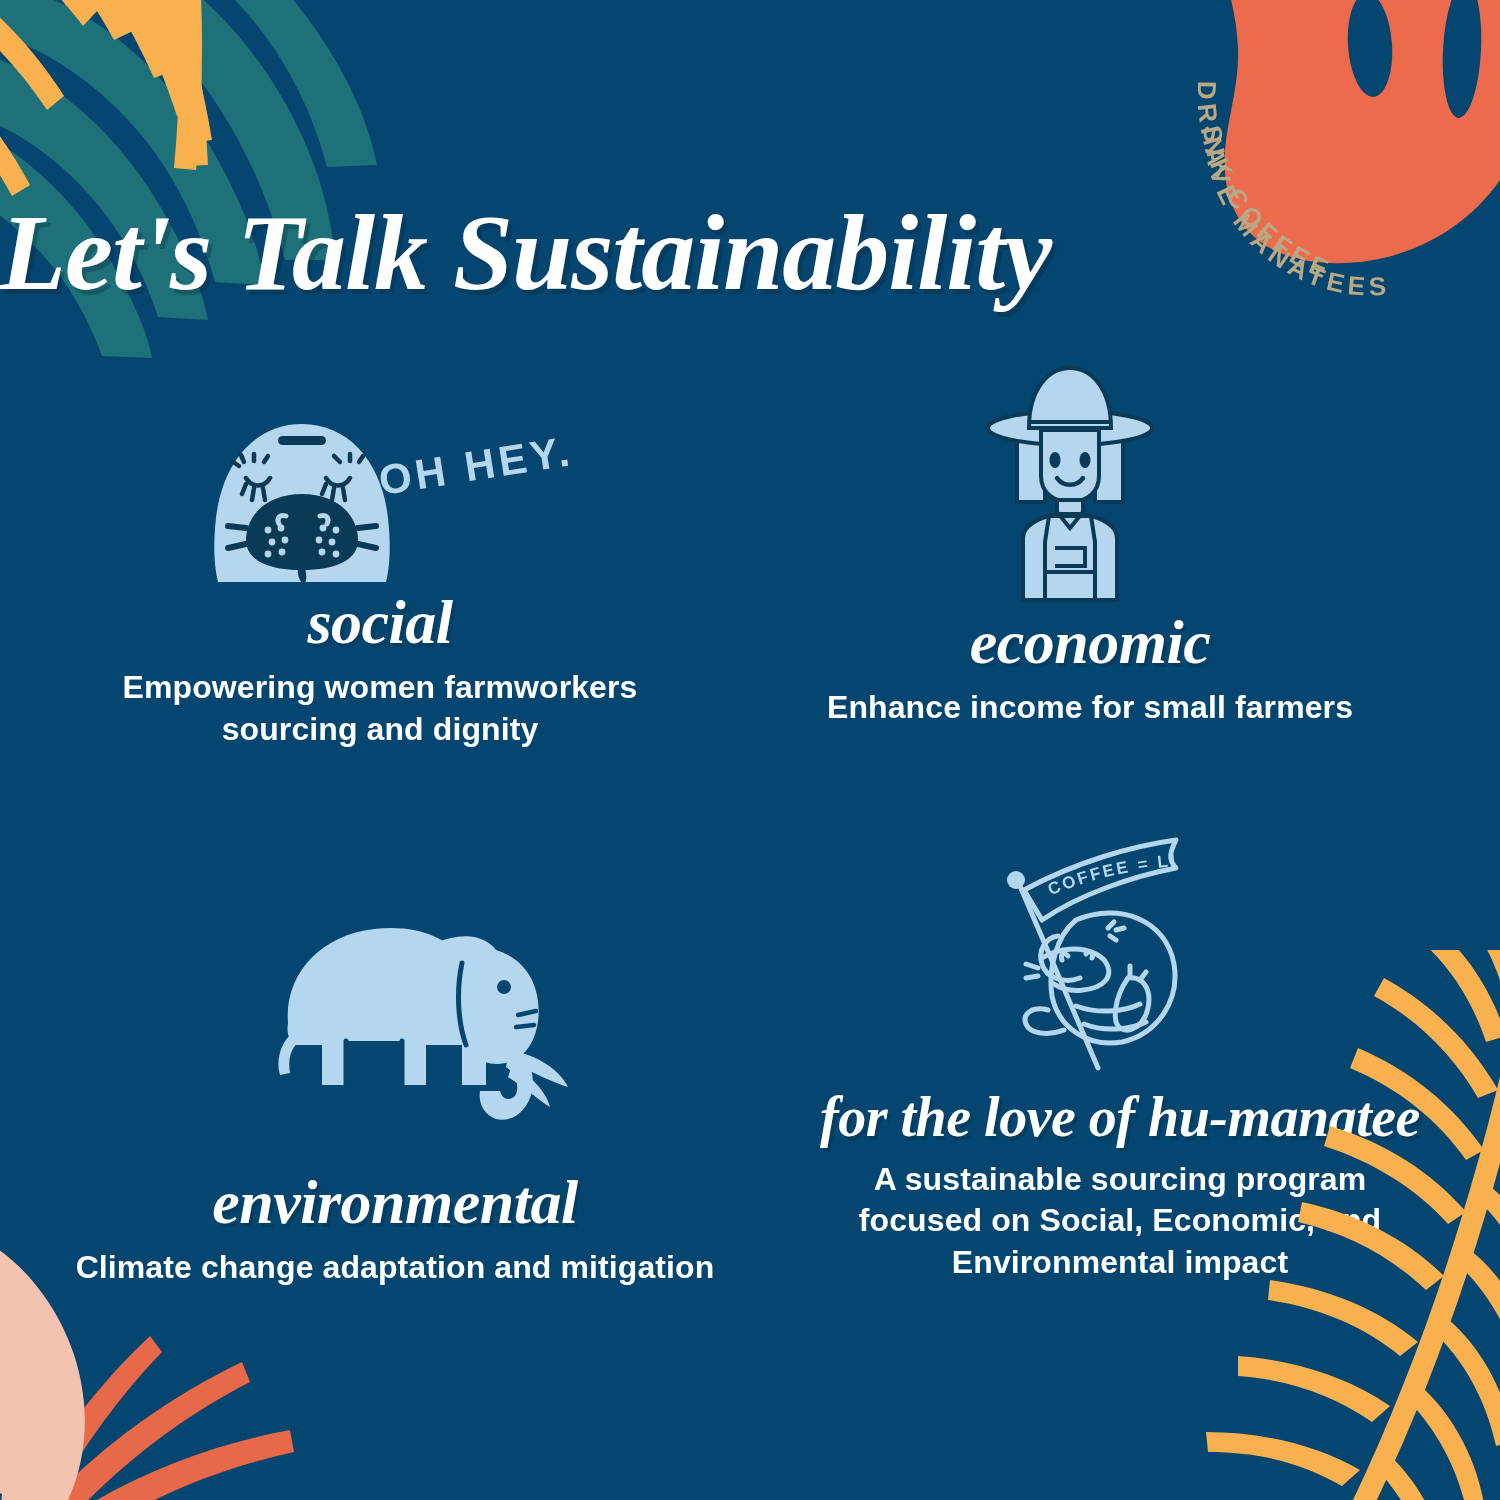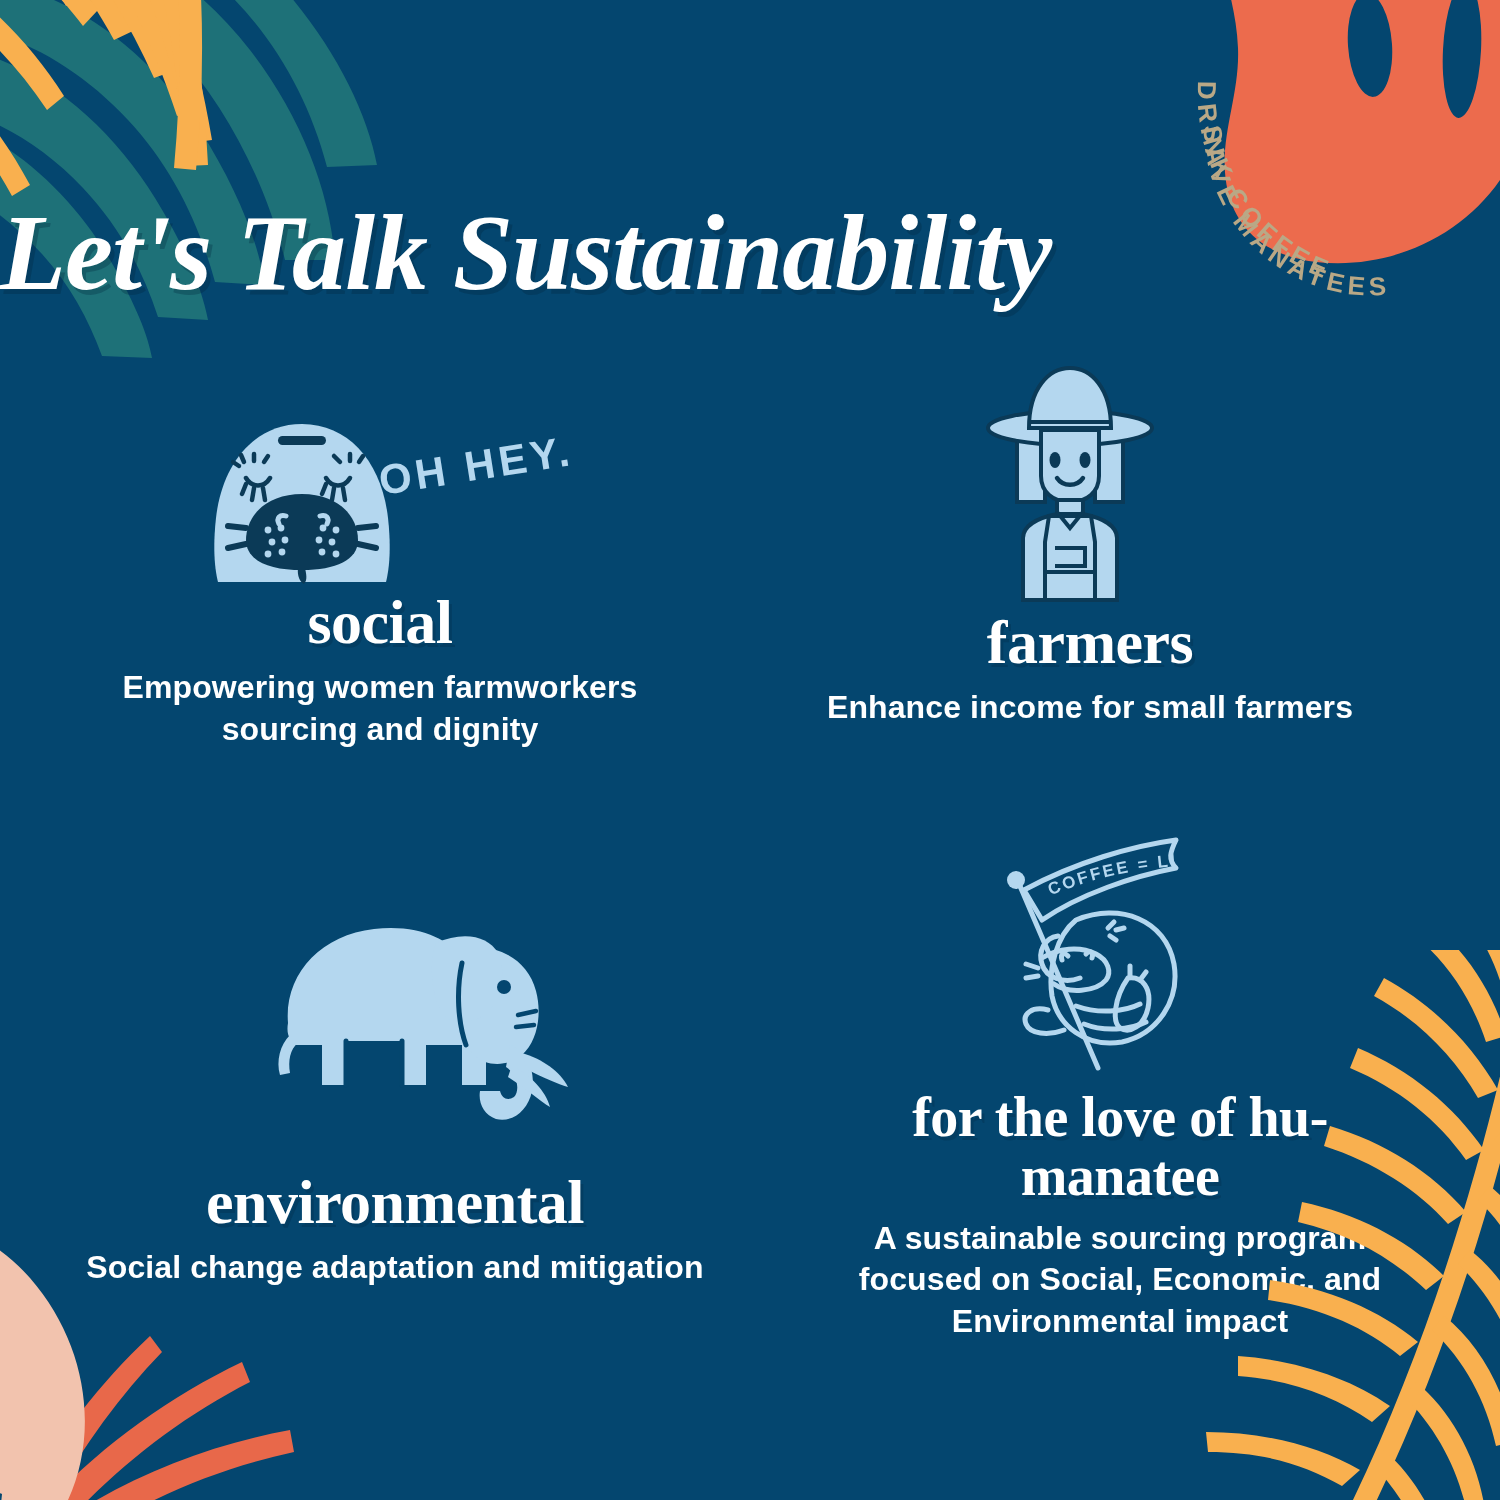--- a/index.html
+++ b/index.html
@@ -66,20 +66,21 @@
     text-align: center;
     color: #ffffff;
   }
   .pillar .art {
     display: flex;
     align-items: flex-end;
     justify-content: center;
   }
   .heading {
     font-family: "Liberation Serif", serif;
+    font-style: italic;
     font-weight: bold;
     font-size: 62px;
     line-height: 1.05;
     letter-spacing: -0.5px;
     color: #ffffff;
     text-shadow: 3px 4px 0 rgba(2,40,64,0.28);
   }
   .body-copy {
     font-family: "Liberation Sans", sans-serif;
     font-weight: bold;
@@ -285,21 +286,21 @@
         <path d="M104,156 L146,156 L150,182 L150,212 L100,212 L100,182 Z" fill="#B4D7EF" stroke="#0B3A57" stroke-width="4"></path>
 
         <path d="M110,188 L140,188 L140,206 L110,206" stroke="#0B3A57" stroke-width="4" fill="none"></path>
 
         <path d="M100,182 L100,240 M150,182 L150,240" stroke="#0B3A57" stroke-width="4" fill="none"></path>
 
         <path d="M112,152 L125,168 L138,152" stroke="#0B3A57" stroke-width="4" fill="none"></path>
       </svg>
     </div>
     <div class="text-wrap">
-      <div class="heading">farmers</div>
+      <div class="heading">economic</div>
       <div class="body-copy">Enhance income for small farmers</div>
     </div>
   </div>
 
   <div class="pillar" id="pillar-environmental">
     <div class="art">
       <svg width="330" height="275" viewBox="0 0 330 275">
         <g fill="#B4D7EF">
 
           <path d="M38,128 C34,80 70,40 124,34 C168,29 198,44 212,62
@@ -330,21 +331,21 @@
         </g>
         <circle cx="254" cy="92" r="7" fill="#04466F"></circle>
         <g stroke="#04466F" stroke-width="4.5" fill="none" stroke-linecap="round">
           <path d="M268,120 L286,116"></path>
           <path d="M266,132 L284,130"></path>
         </g>
       </svg>
     </div>
     <div class="text-wrap">
       <div class="heading">environmental</div>
-      <div class="body-copy">Social change adaptation and mitigation</div>
+      <div class="body-copy">Climate change adaptation and mitigation</div>
     </div>
   </div>
 
   <div class="pillar" id="pillar-manatee">
     <div class="art">
       <svg width="250" height="260" viewBox="0 0 250 260">
         <defs>
           <path id="flagArc" d="M 58,74 C 100,52 150,42 196,38"></path>
         </defs>
         <g stroke="#B4D7EF" stroke-width="5" fill="none" stroke-linecap="round" stroke-linejoin="round">

